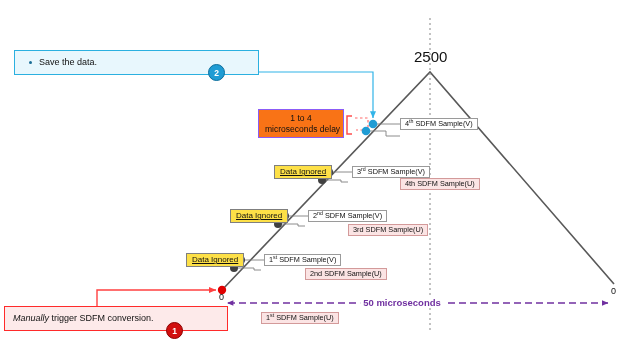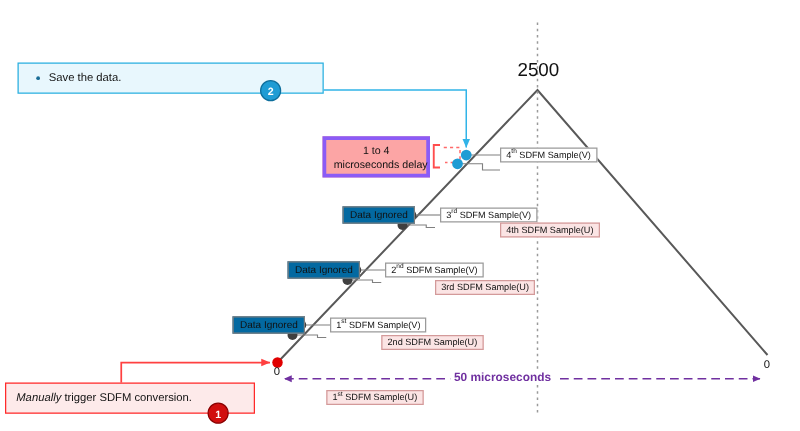--- a/index.html
+++ b/index.html
@@ -13,25 +13,25 @@
   
   .lbl{
     position:absolute;box-sizing:border-box;
     white-space:nowrap;text-align:center;
     line-height:1.05;
   }
   .lbl sup{font-size:.72em;vertical-align:super;line-height:0;}
 
   
   .grey{
-    background:#0369a1;border:1px solid #7f7f7f;color:#111;
-    font-size:8px;padding:2px 5px;
+    background:#fde047;border:1px solid #7f7f7f;color:#111;
+    font-size:8px;padding:2px 5px;text-decoration:underline;
   }
   .delaybox{
-    background:#fca5a5;border:3px solid #8b5cf6;color:#111;
+    background:#f97316;border:1px solid #8b5cf6;color:#111;
     font-size:8.5px;padding:3px 6px;line-height:1.25;
   }
 
   
   .sampV{
     background:#ffffff;border:1px solid #9a9a9a;color:#111;
     font-size:7.3px;padding:1px 4px;
   }
   .sampU{
     background:#fbe4e4;border:1px solid #d39a9a;color:#111;
@@ -153,21 +153,21 @@
     <circle cx="222" cy="290" r="4.2" fill="#e00000"></circle>
   </svg>
 
   <div class="callout2" style="left:14px;top:50px;width:245px;">
     <ul>
       <li>Save the data.</li>
     </ul>
   </div>
   <div class="badge badge-2" style="left:208px;top:64px;">2</div>
 
-  <div class="callout1" style="left:4px;top:306px;width:200px;">
+  <div class="callout1" style="left:4px;top:306px;width:224px;">
     <div class="line">
       <span class="ital">Manually</span><span> trigger SDFM conversion.</span>
     </div>
   </div>
   <div class="badge badge-1" style="left:166px;top:322px;">1</div>
 
   <div class="lbl delaybox" style="left:258px;top:109px;width:86px;">
     <div>1 to 4</div>
     <div>microseconds delay</div>
   </div>

